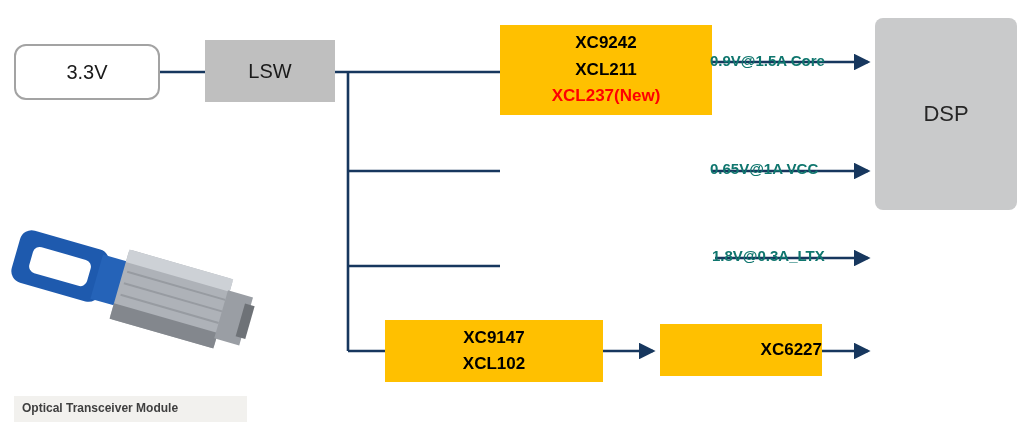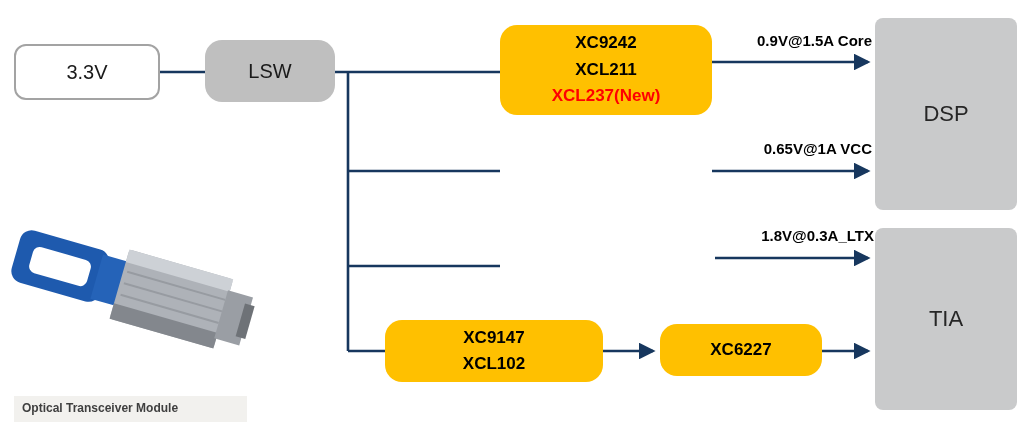--- a/index.html
+++ b/index.html
@@ -5,48 +5,47 @@
   html,body{margin:0;padding:0;background:#ffffff;}
   .stage{
     position:relative;width:1024px;height:443px;background:#ffffff;
     font-family:"Liberation Sans", sans-serif;overflow:hidden;
   }
   .wires{position:absolute;left:0;top:0;width:1024px;height:443px;}
   .node{
     position:absolute;display:flex;flex-direction:column;
     align-items:center;justify-content:center;text-align:center;
     box-sizing:border-box;
-    border-radius:17px;
   }
   .source{
     left:14px;top:44px;width:146px;height:56px;background:#ffffff;
     border:2px solid #A3A3A3;border-radius:12px;font-size:20px;color:#1a1a1a;
   }
   .lsw{
     left:205px;top:40px;width:130px;height:62px;background:#BFBFBF;
     font-size:20px;color:#1a1a1a;
   }
   .orange{
     background:#FFC000;font-weight:bold;font-size:17px;color:#000000;
     line-height:1.55;
   }
   .reg1{left:500px;top:25px;width:212px;height:90px;}
   .reg2{left:500px;top:142px;width:212px;height:58px;}
   .reg3{left:500px;top:230px;width:215px;height:72px;}
   .reg4{left:385px;top:320px;width:218px;height:62px;}
-  .reg5{left:660px;top:324px;width:162px;height:52px;}
+  .reg5{left:660px;top:324px;width:162px;height:52px;align-items:flex-end;}
   .red{color:#FF0000;}
   .chip{
     background:#C9CACB;border-radius:8px;font-size:22px;color:#262626;
   }
   .dsp{left:875px;top:18px;width:142px;height:192px;}
   .tia{left:875px;top:228px;width:142px;height:182px;}
   .rail{
-    position:absolute;font-weight:bold;font-size:15px;color:#000000;
-    text-align:right;white-space:nowrap;
+    position:absolute;font-weight:bold;font-size:15px;color:#0f766e;
+    text-align:left;white-space:nowrap;margin-top:20px;
   }
   .rail1{left:710px;top:32px;width:162px;}
   .rail2{left:710px;top:140px;width:162px;}
   .rail3{left:712px;top:227px;width:162px;}
   .photo{position:absolute;left:6px;top:216px;}
   .caption{
     position:absolute;left:14px;top:396px;width:233px;background:#F2F1EE;
     padding:5px 8px;font-size:12px;font-weight:bold;color:#3F3F3F;
     line-height:1.3;box-sizing:border-box;
   }
@@ -102,23 +101,20 @@
     <div>XC6227</div>
   </div>
 
   <div class="rail rail1">0.9V@1.5A Core</div>
   <div class="rail rail2">0.65V@1A VCC</div>
   <div class="rail rail3">1.8V@0.3A_LTX</div>
 
   <div class="node chip dsp">
     <span>DSP</span>
   </div>
-  <div class="node chip tia">
-    <span>TIA</span>
-  </div>
 
   <svg class="photo" width="256" height="178" viewBox="0 0 256 178">
     <g transform="rotate(16 30 40)">
 
       <rect x="10" y="16" width="92" height="54" rx="12" fill="#1E5AAE"></rect>
       <rect x="26" y="30" width="60" height="27" rx="7" fill="#FFFFFF"></rect>
       <rect x="94" y="20" width="28" height="46" fill="#2563B8"></rect>
 
       <rect x="118" y="8" width="108" height="72" rx="4" fill="#AEB2B8"></rect>
       <rect x="118" y="8" width="108" height="13" fill="#CDD1D6"></rect>

